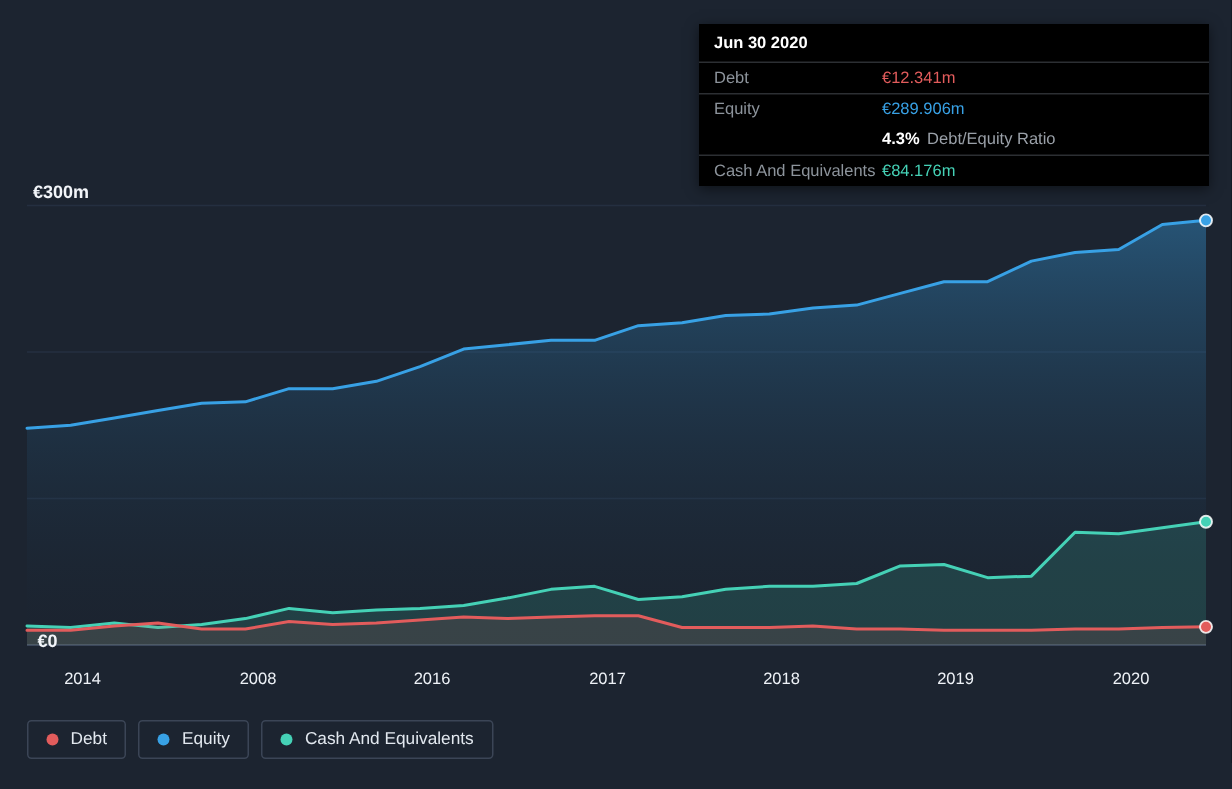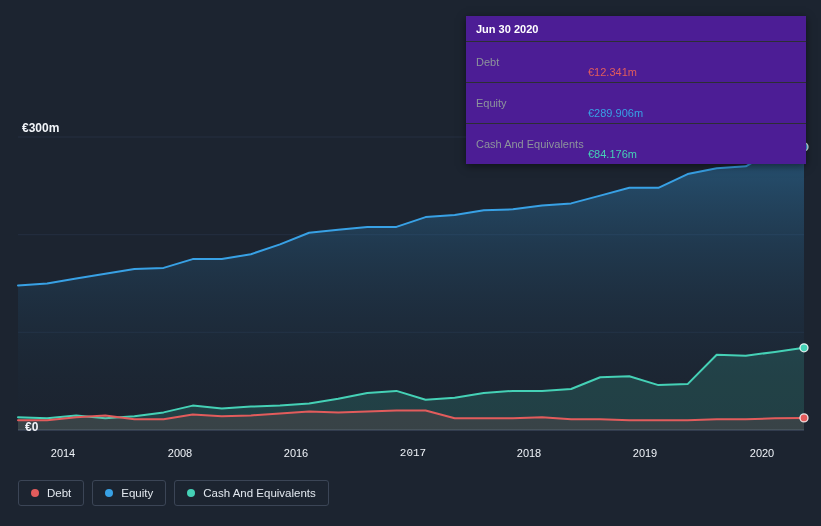--- a/index.html
+++ b/index.html
@@ -17,53 +17,53 @@
   .ylab{
     position:absolute;
     font-size:12px;
     font-weight:bold;
     color:#f2f5f9;
   }
   .y300{left:22px;top:121px;}
   .y0{left:25px;top:420px;}
 
   
-  .x-axis{position:absolute;left:16px;top:447px;width:664px;height:16px;}
+  .x-axis{position:absolute;left:8px;top:447px;width:664px;height:16px;}
   .x-tick{
     position:absolute;top:0;
     transform:translateX(-50%);
     font-size:11px;color:#eef2f7;
   }
   .x-tick:nth-child(1){left:47px;}
   .x-tick:nth-child(2){left:164px;}
   .x-tick:nth-child(3){left:280px;}
-  .x-tick:nth-child(4){left:397px;font-family:Liberation Mono, monospace;}
+  .x-tick:nth-child(4){left:397px;}
   .x-tick:nth-child(5){left:513px;}
   .x-tick:nth-child(6){left:629px;}
   .x-tick:nth-child(7){left:746px;}
 
   
   .tooltip{
     position:absolute;
     left:466px;top:16px;width:340px;
-    background:#4c1d95;
+    background:#000000;
     box-shadow:0 2px 8px rgba(0,0,0,.5);
     font-size:11px;
   }
   .tt-header{
     padding:7px 10px 6px 10px;
     font-weight:bold;color:#ffffff;
   }
   .tt-row{
     display:flex;align-items:center;
     padding:4px 10px;
   }
   .tt-row.bordered{border-top:1px solid #2c2f33;}
   .tt-label{flex:0 0 112px;color:#8d949c;white-space:nowrap;}
-  .tt-value{white-space:nowrap;margin-top:20px;}
+  .tt-value{white-space:nowrap;}
   .tt-ratio-bold{color:#ffffff;font-weight:bold;margin-right:5px;}
   .tt-ratio-rest{color:#9aa0a8;}
 
   
   .legend{
     position:absolute;left:18px;top:480px;
     display:flex;gap:8px;
   }
   .chip{
     display:inline-flex;align-items:center;gap:8px;
@@ -118,20 +118,26 @@
   <div class="tooltip">
     <div class="tt-header">Jun 30 2020</div>
     <div class="tt-row bordered">
       <span class="tt-label">Debt</span>
       <span class="tt-value" style="color: rgb(226, 92, 92);">€12.341m</span>
     </div>
     <div class="tt-row bordered">
       <span class="tt-label">Equity</span>
       <span class="tt-value" style="color: rgb(56, 161, 229); text-align: center;">€289.906m</span>
     </div>
+    <div class="tt-row">
+      <span class="tt-label"></span>
+      <span class="tt-value">
+        <span class="tt-ratio-bold">4.3%</span><span class="tt-ratio-rest">Debt/Equity Ratio</span>
+      </span>
+    </div>
     <div class="tt-row bordered">
       <span class="tt-label">Cash And Equivalents</span>
       <span class="tt-value" style="color: rgb(69, 209, 182); text-align: center;">€84.176m</span>
     </div>
   </div>
 
   <div class="legend">
     <div class="chip">
       <span class="dot" style="background: rgb(226, 92, 92);"></span>
       <span>Debt</span>

